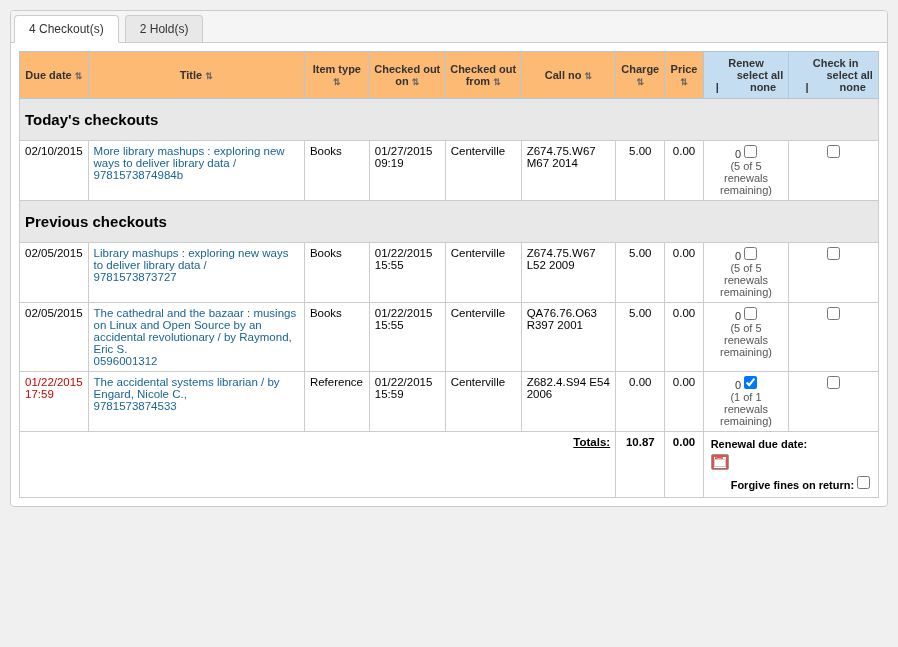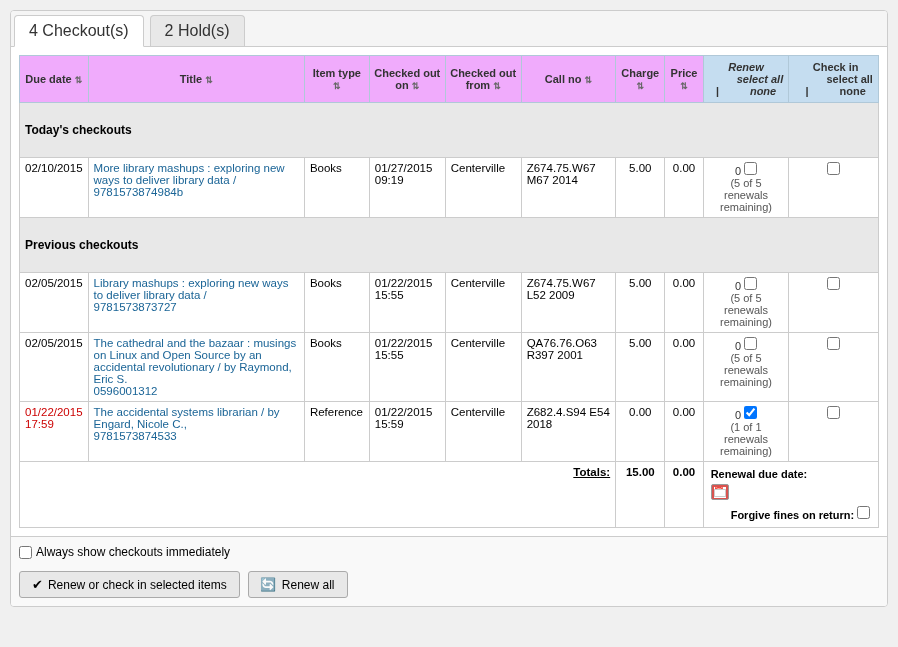--- a/index.html
+++ b/index.html
@@ -22,42 +22,42 @@
       border-bottom: 1px solid #ccc;
       background: #f5f5f5;
     }
     .tab {
       padding: 6px 14px;
       cursor: pointer;
       border: 1px solid #ccc;
       border-bottom: none;
       border-radius: 4px 4px 0 0;
       margin: 4px 3px 0 3px;
-      font-size: 16px;
+      font-size: 12px;
       background: #e8e8e8;
       color: #333;
     }
     .tab.active {
       background: #fff;
       border-bottom: 1px solid #fff;
       margin-bottom: -1px;
       z-index: 1;
     }
     
     .main {
       padding: 8px;
     }
     
     table {
       width: 100%;
       border-collapse: collapse;
       font-size: 11.5px;
     }
     th {
-      background: #f0abfc;
+      background: #fdba74;
       border: 1px solid #b0c8d8;
       padding: 5px 4px;
       text-align: center;
       vertical-align: middle;
       font-weight: bold;
       color: #333;
       font-size: 11px;
     }
     th a {
       color: #333;
@@ -65,22 +65,22 @@
       margin-left: 28px;
     }
     td {
       border: 1px solid #ccc;
       padding: 4px 5px;
       vertical-align: top;
     }
     .section-header td {
       background: #e8e8e8;
       font-weight: bold;
-      font-size: 12px;
-      padding: 20px 5px;
+      font-size: 15px;
+      padding: 12px 5px;
     }
     .link-cell a {
       color: #1a6496;
       text-decoration: none;
       text-align: center;
     }
     .overdue-date {
       color: #cc0000;
       font-weight: normal;
     }
@@ -177,21 +177,21 @@
           </th>
           <th>
             Call no <span class="sort-arrows">⇅</span>
           </th>
           <th>
             Charge <span class="sort-arrows">⇅</span>
           </th>
           <th>
             Price <span class="sort-arrows">⇅</span>
           </th>
-          <th style="background:#c5ddf0;font-style:italic;">
+          <th style="background:#c5ddf0;">
             Renew<br>
             <a href="#">select all</a> |
             <a href="#">none</a>
           </th>
           <th style="background:#c5ddf0;padding-left:8px;">
             Check in<br>
             <a href="#">select all</a> |
             <a href="#">none</a>
           </th>
         </tr>
@@ -271,62 +271,48 @@
 
         <tr>
           <td class="overdue-date">01/22/2015<br>17:59</td>
           <td class="link-cell">
             <a href="#">The accidental systems librarian / by Engard, Nicole C.,</a>
             <br><a href="#">9781573874533</a>
           </td>
           <td>Reference</td>
           <td>01/22/2015 15:59</td>
           <td>Centerville</td>
-          <td>Z682.4.S94 E54 2018</td>
+          <td>Z682.4.S94 E54 2006</td>
           <td class="center">0.00</td>
           <td class="center">0.00</td>
           <td class="renew-cell">
             0 <input type="checkbox" checked="" style=""><br>
             <span class="renew-count">(1 of 1 renewals remaining)</span>
           </td>
           <td class="center">
             <input type="checkbox" style="">
           </td>
         </tr>
 
         <tr>
           <td colspan="6" class="right"><strong>Totals:</strong></td>
-          <td class="center"><strong>15.00</strong></td>
+          <td class="center"><strong>10.87</strong></td>
           <td class="center"><strong>0.00</strong></td>
           <td colspan="2">
             <div style="font-size:11px; padding:2px;">
               <div><strong>Renewal due date:</strong></div>
               <div style="margin-top:4px;">
                 <span class="calendar-icon" style="display:inline-block; width:18px; height:16px; background:#d9534f; border:1px solid #999; border-radius:2px; cursor:pointer; vertical-align:middle;">
                   <span style="display:block; margin:2px 2px 0 2px; background:#fff; height:11px; font-size:8px; color:#333; text-align:center;">📅</span>
                 </span>
               </div>
               <div style="margin-top:6px;padding-left:20px;">
                 <strong>Forgive fines on return:</strong>
                 <input type="checkbox" style="">
               </div>
             </div>
           </td>
         </tr>
       </tbody>
     </table>
   </div>
 
-  <div class="bottom-bar">
-    <label class="checkbox-label">
-      <input type="checkbox" style="">
-      <span>Always show checkouts immediately</span>
-    </label>
-    <button class="btn">
-      <span style="font-size:13px;">✔</span>
-      <span>Renew or check in selected items</span>
-    </button>
-    <button class="btn">
-      <span style="font-size:13px;">🔄</span>
-      <span>Renew all</span>
-    </button>
-  </div>
 </div>
 
 </body></html>

